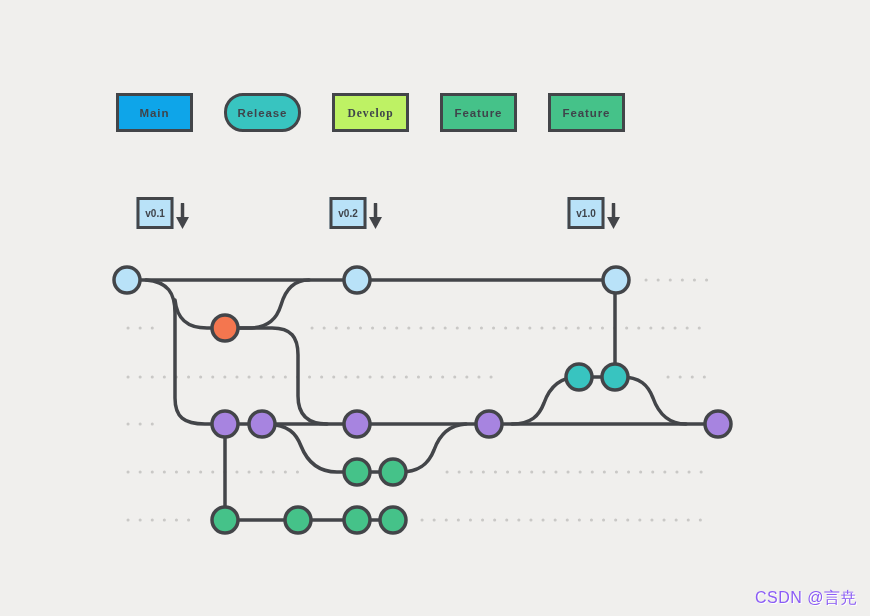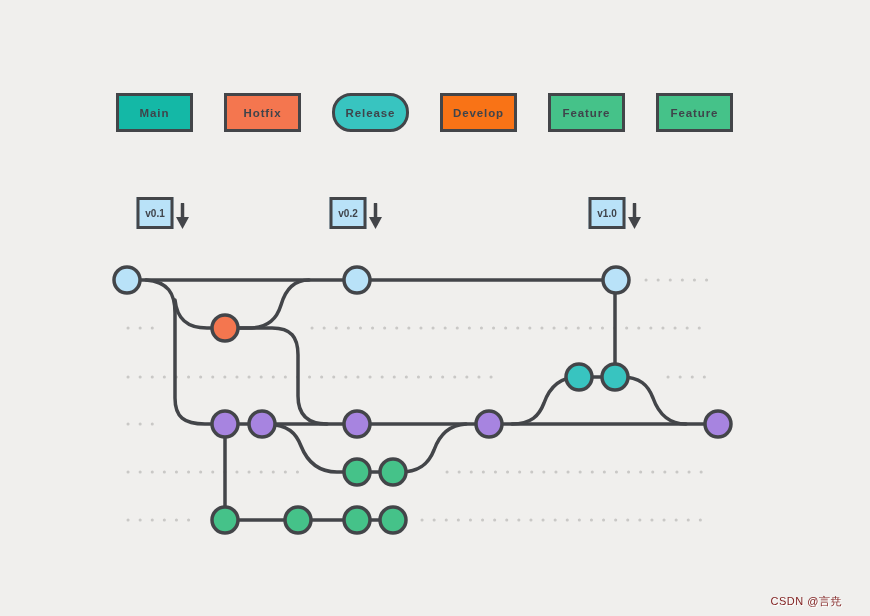--- a/index.html
+++ b/index.html
@@ -54,43 +54,40 @@
     align-items: center;
     justify-content: center;
     font-size: 10px;
     font-weight: bold;
     color: var(--label);
   }
   .tag-arrow { margin-top: 7px; display: block; }
   #graph { position: absolute; left: 0; top: 0; }
   .watermark {
     position: absolute;
-    right: 28px;
+    right: 13px;
     bottom: 7px;
-    font-size: 11px;
-    color: #7f1d1d;
+    font-size: 16px;
+    color: #8b5cf6;
     text-shadow: 1px 1px 0 #ffffff;
     letter-spacing: 0.5px;
   }
 </style>
 </head>
 <body>
 
 <div class="canvas">
   <div id="legend">
-      <div class="legend-box" style="background: #14b8a6; text-align: center;">
+      <div class="legend-box" style="background: #0ea5e9; text-align: center;">
         <span>Main</span>
-      </div>
-      <div class="legend-box" style="background: rgb(244, 118, 79);">
-        <span>Hotfix</span>
       </div>
       <div class="legend-box" style="background: rgb(56, 196, 192); border-radius: 19px;">
         <span>Release</span>
       </div>
-      <div class="legend-box" style="background: #f97316;">
+      <div class="legend-box" style="background: #bef264; font-family: Liberation Serif, serif;">
         <span>Develop</span>
       </div>
       <div class="legend-box" style="background: rgb(69, 194, 137);">
         <span>Feature</span>
       </div>
       <div class="legend-box" style="background: rgb(69, 194, 137);">
         <span>Feature</span>
       </div>
     </div>
   <div id="tags">
@@ -101,21 +98,21 @@
           <path d="M2.5 14 L15.5 14 L9 26 Z" fill="#434549"></path>
         </svg>
       </div>
       <div class="tag" style="left: 357px;">
         <div class="tag-box" style="background: rgb(185, 226, 248);">v0.2</div>
         <svg width="18" height="27" viewBox="0 0 18 27" class="tag-arrow">
           <path d="M9 1 L9 16" stroke="#434549" stroke-width="3.5" stroke-linecap="round"></path>
           <path d="M2.5 14 L15.5 14 L9 26 Z" fill="#434549"></path>
         </svg>
       </div>
-      <div class="tag" style="left: 616px;">
+      <div class="tag" style="left: 595px;">
         <div class="tag-box" style="background: rgb(185, 226, 248);">v1.0</div>
         <svg width="18" height="27" viewBox="0 0 18 27" class="tag-arrow">
           <path d="M9 1 L9 16" stroke="#434549" stroke-width="3.5" stroke-linecap="round"></path>
           <path d="M2.5 14 L15.5 14 L9 26 Z" fill="#434549"></path>
         </svg>
       </div>
     </div>
   <svg id="graph" width="870" height="616" viewBox="0 0 870 616">
       <line x1="646" y1="280" x2="708" y2="280" stroke="#c9c8c6" stroke-width="3" stroke-linecap="round" stroke-dasharray="0.1 12"></line>
       <line x1="128" y1="328" x2="157" y2="328" stroke="#c9c8c6" stroke-width="3" stroke-linecap="round" stroke-dasharray="0.1 12"></line>

